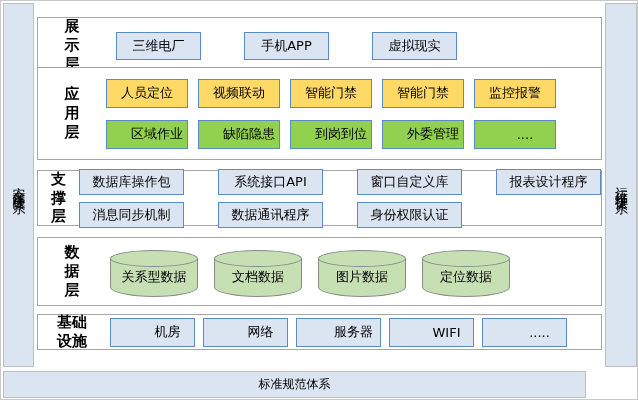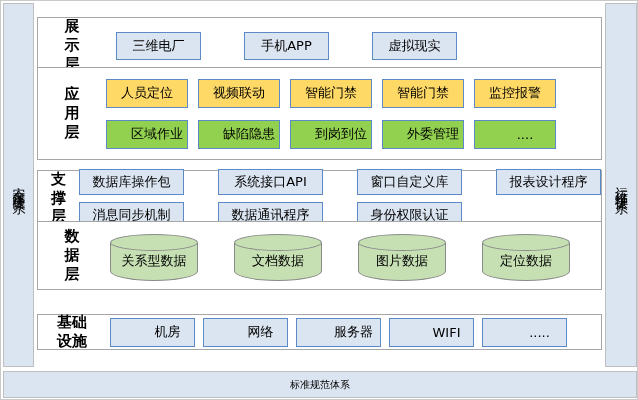--- a/index.html
+++ b/index.html
@@ -4,22 +4,22 @@
 <style>
   html,body{margin:0;padding:0;background:#fff;font-family:"DejaVu Sans","Liberation Sans",sans-serif;color:#000;}
   #stage{position:relative;width:638px;height:400px;background:#fff;border:1px solid #c9c9c9;box-sizing:border-box;overflow:hidden;}
 
   
   .vbar{position:absolute;top:2px;height:364px;width:31px;background:#dbe5f1;border:1px solid #bfbfbf;box-sizing:border-box;
         display:flex;align-items:center;justify-content:center;}
   .vbar .vtxt{writing-mode:vertical-rl;text-orientation:upright;font-size:13px;letter-spacing:3px;}
   #leftbar{left:2px;}
   #rightbar{left:604px;width:32px;}
-  #bottombar{position:absolute;left:2px;top:370px;width:634px;height:27px;background:#dbe5f1;border:1px solid #bfbfbf;
-        box-sizing:border-box;display:flex;align-items:center;justify-content:center;font-size:10px;}
+  #bottombar{position:absolute;left:2px;top:370px;width:583px;height:27px;background:#dbe5f1;border:1px solid #bfbfbf;
+        box-sizing:border-box;display:flex;align-items:center;justify-content:center;font-size:12px;}
 
   
   .panel{position:absolute;left:36px;width:565px;background:#fff;border:1px solid #a6a6a6;box-sizing:border-box;display:flex;}
   .panel .lab{width:68px;display:flex;align-items:center;justify-content:center;font-weight:bold;font-size:15px;line-height:1.25;}
   .panel .lab span{display:inline-block;width:17px;word-break:break-all;text-align:center;}
   .panel .lab span.two{width:34px;}
   .panel .content{flex:1;display:flex;flex-direction:column;justify-content:center;}
   .row{display:flex;align-items:center;}
 
   
@@ -36,22 +36,22 @@
   #p2{top:66px;height:93px;}
   #p2 .content{gap:12px;}
   #p2 .row{gap:10px;}
   #p2 .b{width:82px;height:29px;}
 
   #p3{top:169px;height:56px;}
   #p3 .content{gap:7px;}
   #p3 .row{gap:34px;}
   #p3 .b{width:105px;height:26px;}
 
-  #p4{top:220px;height:69px;}
-  #p4 .row{gap:36px;padding-left:4px;}
+  #p4{top:236px;height:69px;}
+  #p4 .row{gap:16px;padding-left:4px;}
 
   #p5{top:313px;height:36px;}
   #p5 .row{gap:8px;padding-left:4px;}
   #p5 .b{width:85px;height:29px;padding-left:30px;}
 
   
   .cyl{position:relative;width:88px;height:38px;background:#c6e0b4;border:1px solid #8a8a8a;border-top:none;
        border-radius:0 0 44px 44px / 0 0 10px 10px;margin-top:12px;box-sizing:border-box;
        display:flex;align-items:center;justify-content:center;font-size:13px;white-space:nowrap;}
   .cyl::before{content:"";position:absolute;top:-9px;left:-1px;right:-1px;height:17px;background:#c6e0b4;

